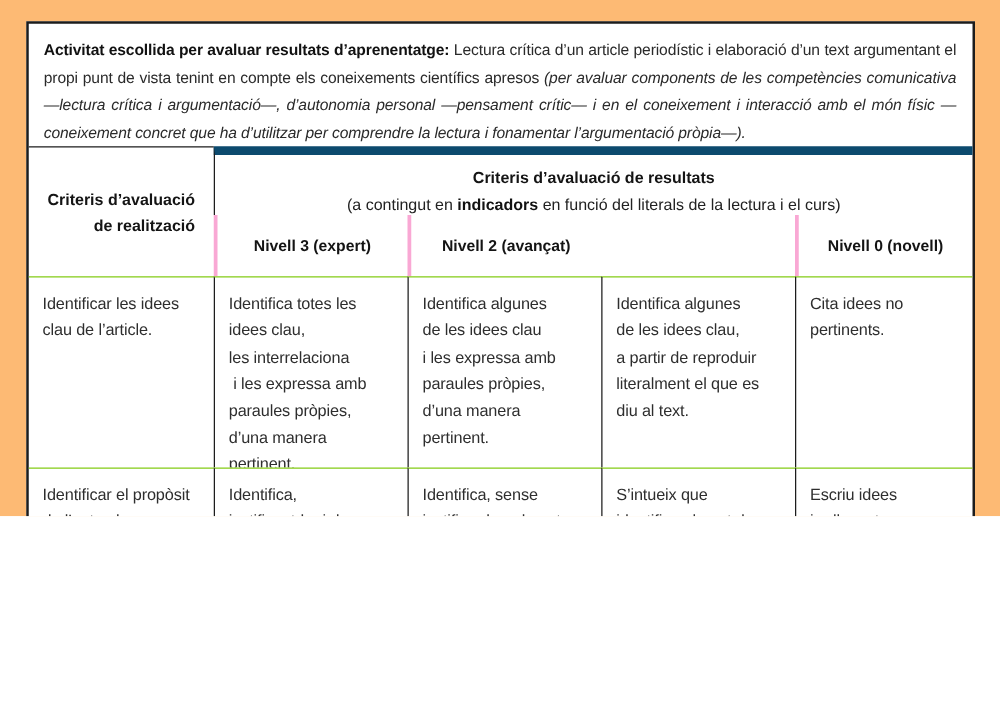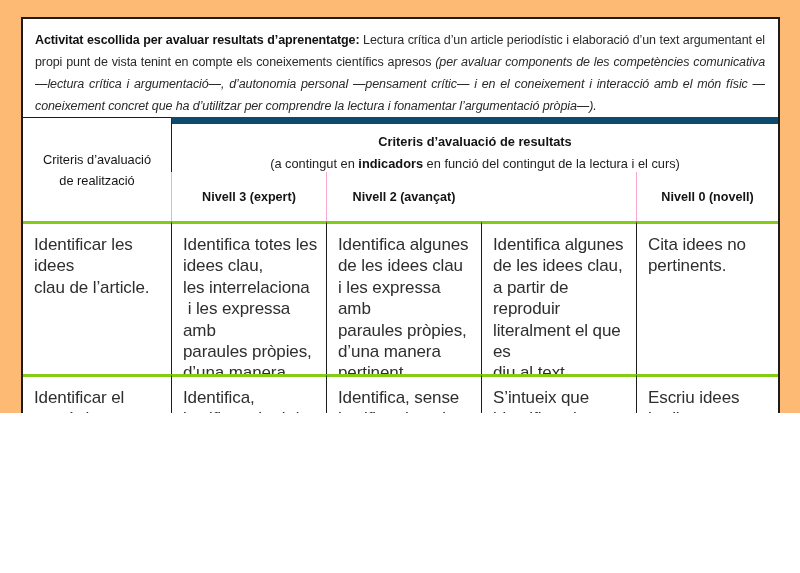--- a/index.html
+++ b/index.html
@@ -44,60 +44,60 @@
   .seg-italic { font-style: italic; }
 
   
   .realitzacio-head {
     grid-column: 1;
     grid-row: 2 / 4;
     border-top: 1px solid #1c1c1c;
     display: flex;
     align-items: center;
     justify-content: center;
-    text-align: center;
-    font-weight: normal;
+    text-align: right;
+    font-weight: bold;
     font-size: 12.8px;
     line-height: 21px;
     color: #141414;
     white-space: pre-wrap;
   }
   .resultats-head {
     grid-column: 2 / 6;
     grid-row: 2;
     border-top: 7px solid #0c4a6e;
     border-left: 1px solid #1c1c1c;
     text-align: center;
     padding-top: 7px;
     font-size: 12.8px;
     line-height: 22px;
     color: #222222;
   }
   .resultats-title { font-weight: bold; color: #141414; }
   .level-cell {
     grid-row: 3;
-    border-left: 1px solid #f9a8d4;
+    border-left: 3px solid #f9a8d4;
     display: flex;
     align-items: center;
     justify-content: center;
     text-align: center;
     font-weight: bold;
     font-size: 12.6px;
     color: #141414;
   }
   .col2 { grid-column: 2; }
   .col3 { grid-column: 3; }
   .col4 { grid-column: 4; }
   .col5 { grid-column: 5; }
 
   
   .body-cell {
-    border-top: 3px solid #84cc16;
+    border-top: 1px solid #84cc16;
     padding: 10px 8px 0 11px;
-    font-size: 17px;
+    font-size: 13px;
     line-height: 21.4px;
     letter-spacing: -0.1px;
     white-space: pre-wrap;
     color: #2e2e2e;
   }
   .body-cell.col2, .body-cell.col3, .body-cell.col4, .body-cell.col5 {
     border-left: 1px solid #1c1c1c;
   }
   .row1 { grid-row: 4; }
   .row2 { grid-row: 5; }
@@ -109,21 +109,21 @@
 <div class="stage">
   <div class="rubric">
 
     <div class="cell intro-cell"><span class="seg-bold">Activitat escollida per avaluar resultats d’aprenentatge:</span><span class="seg-regular"> Lectura crítica d’un article periodístic i elaboració d’un text argumentant el propi punt de vista tenint en compte els coneixements científics apresos </span><span class="seg-italic">(per avaluar components de les competències comunicativa —lectura crítica i argumentació—, d’autonomia personal —pensament crític— i en el coneixement i interacció amb el món físic —coneixement concret que ha d’utilitzar per comprendre la lectura i fonamentar l’argumentació pròpia—).</span></div>
 
     <div class="cell realitzacio-head">Criteris d’avaluació
 de realització</div>
 
     <div class="cell resultats-head">
       <div class="resultats-title">Criteris d’avaluació de resultats</div>
-      <div class="resultats-subtitle"><span class="seg-regular">(a contingut en </span><span class="seg-bold">indicadors</span><span class="seg-regular"> en funció del contingut de la lectura i el curs)</span></div>
+      <div class="resultats-subtitle"><span class="seg-regular">(a contingut en </span><span class="seg-bold">indicadors</span><span class="seg-regular"> en funció del literals de la lectura i el curs)</span></div>
     </div>
 
     <div class="cell level-cell col2">Nivell 3 (expert)</div>
     <div class="cell level-cell col3">Nivell 2 (avançat)</div>
     <div class="cell level-cell col5">Nivell 0 (novell)</div>
 
     <div class="cell body-cell row1 colA">Identificar les idees
 clau de l’article.</div>
     <div class="cell body-cell row1 col2">Identifica totes les
 idees clau,

